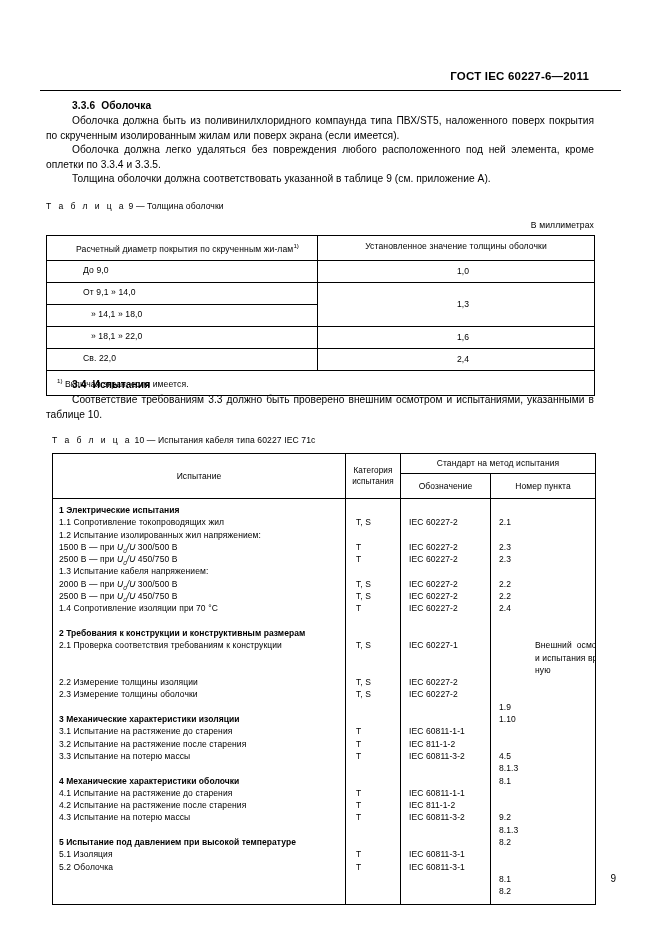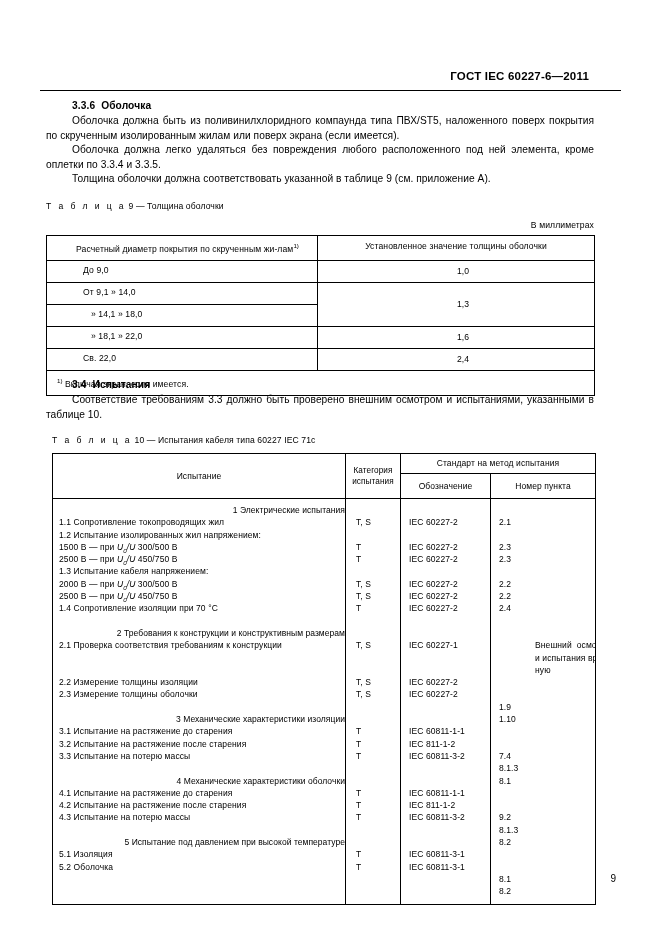--- a/index.html
+++ b/index.html
@@ -170,24 +170,23 @@
   }
   .rowlist { margin: 0; padding: 0; list-style: none; }
   .rowlist li {
     height: 12.3px;
     line-height: 12.3px;
     white-space: nowrap;
     overflow: hidden;
   }
   .rowlist li.blank { }
   .rowlist li.grp {
-    font-weight: normal;
+    font-weight: bold;
     padding-left: 6px;
     letter-spacing: 0.05px;
-    text-align: right;
   }
   .rowlist li.sub {
     padding-left: 6px;
   }
   .rowlist li.plain { padding-left: 6px; }
   .col-cat .rowlist li,
   .col-des .rowlist li,
   .col-num .rowlist li { padding-left: 8px; }
   .col-cat .rowlist li { padding-left: 10px; }
   .col-num .rowlist li.wrap-note {
@@ -415,21 +414,21 @@
                 <li>2.4</li>
                 <li></li>
                 <li></li>
                 <li class="wrap-note" style="white-space: normal; height: auto; margin-left: 36px;"><span>Внешний&nbsp;&nbsp;осмотр</span><br><span>и&nbsp;испытания&nbsp;вруч-</span><br><span>ную</span></li>
                 <li></li>
                 <li></li>
                 <li>1.9</li>
                 <li>1.10</li>
                 <li></li>
                 <li></li>
-                <li>7.4</li>
+                <li>4.5</li>
                 <li>8.1.3</li>
                 <li>8.1</li>
                 <li></li>
                 <li></li>
                 <li>9.2</li>
                 <li>8.1.3</li>
                 <li>8.2</li>
                 <li></li>
                 <li></li>
                 <li>8.1</li>

